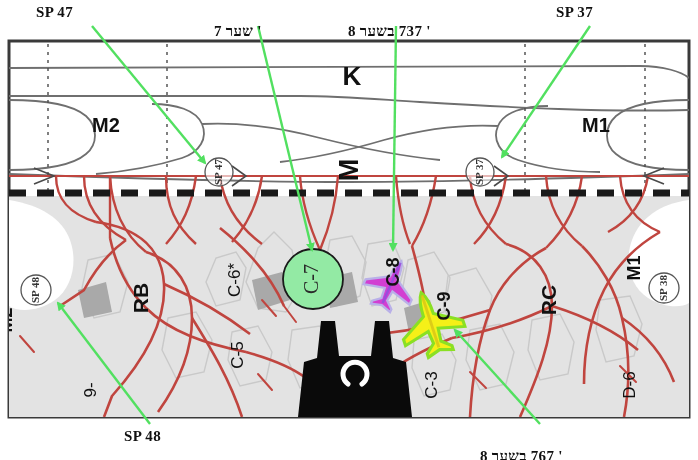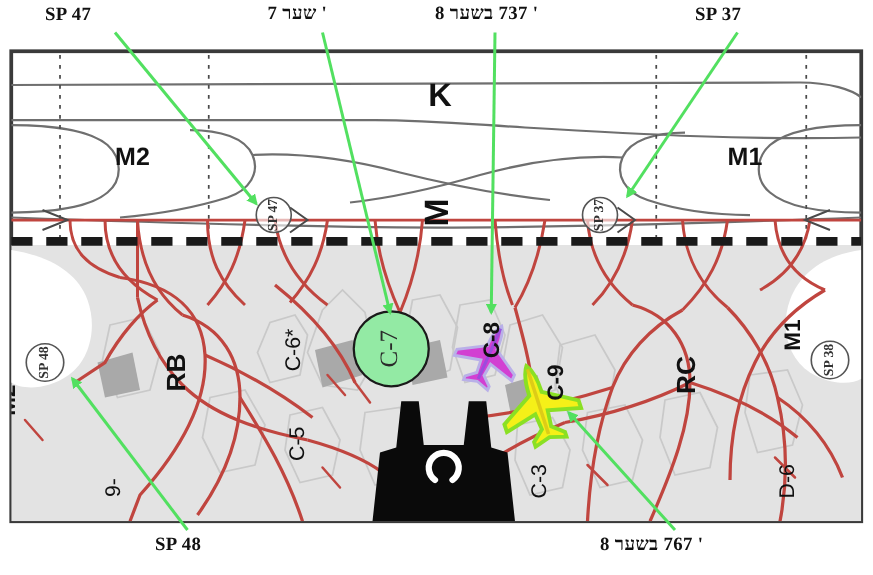--- a/index.html
+++ b/index.html
@@ -25,20 +25,21 @@
     font-family: "Liberation Serif", serif;
     font-weight: bold;
     font-size: 15px;
     color: #111111;
     white-space: nowrap;
     letter-spacing: 0.3px;
   }
   .callout.hebrew {
     direction: rtl;
     unicode-bidi: bidi-override;
+    margin-top: 20px;
   }
   .mapsvg {
     position: absolute;
     left: 0; top: 0;
   }
 </style>
 </head>
 <body>
 
 <div id="stage">

